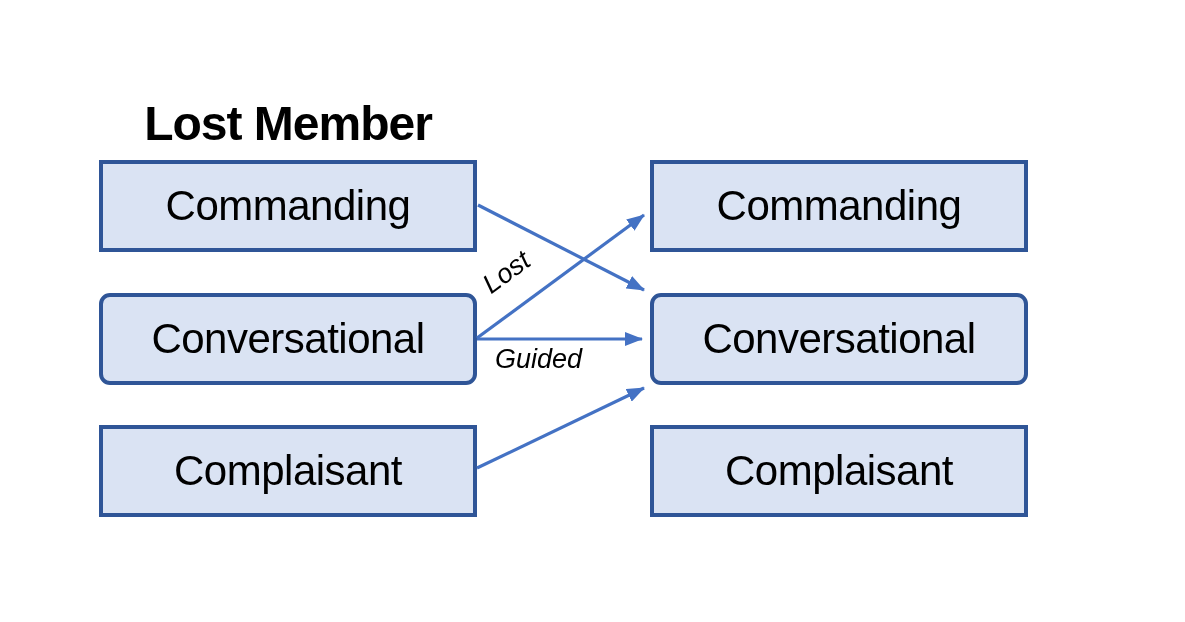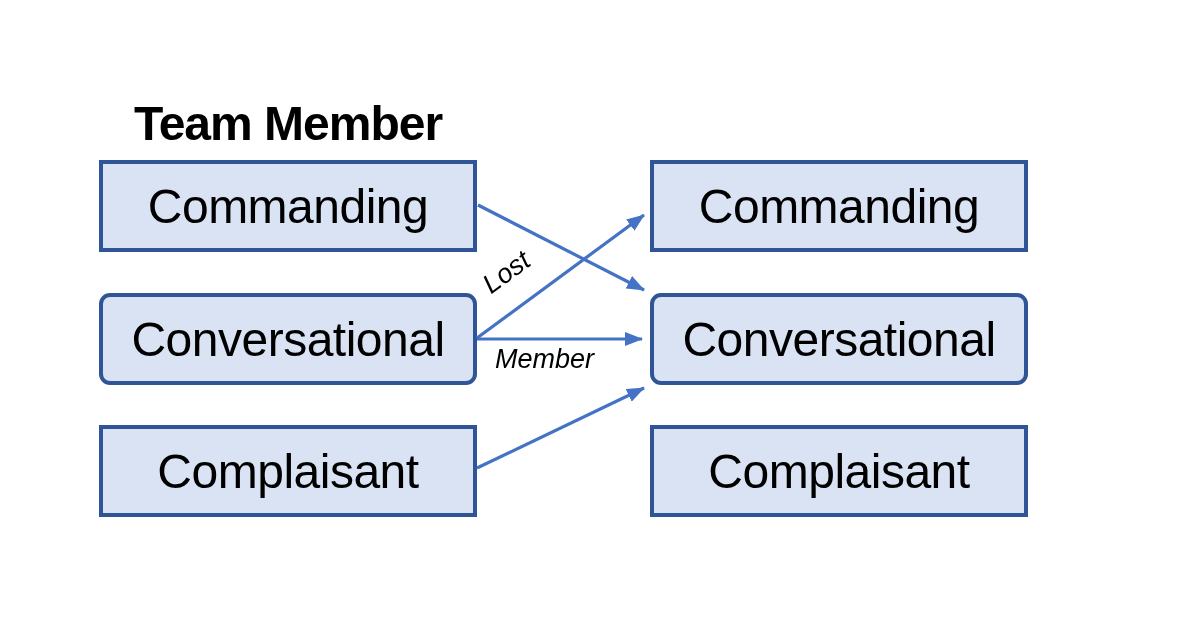--- a/index.html
+++ b/index.html
@@ -28,21 +28,21 @@
   .col-header.right { left: 575px; top: 96px; width: 500px; }
   .flow-box {
     position: absolute;
     width: 370px;
     height: 84px;
     background: #dae3f3;
     border: 4px solid #2f5597;
     display: flex;
     align-items: center;
     justify-content: center;
-    font-size: 48px;
+    font-size: 42px;
     color: #000000;
     letter-spacing: -0.5px;
     white-space: nowrap;
   }
   .col-left  { left: 99px; }
   .col-right { left: 650px; }
   .row-0 { top: 160px; }
   .row-1 { top: 293px; border-radius: 11px; }
   .row-2 { top: 425px; }
   .arrows-layer {
@@ -73,21 +73,21 @@
   .label-guided {
     left: 495px;
     top: 344px;
   }
 </style>
 </head>
 <body>
 
 <div class="canvas">
 
-  <div class="col-header left">Team Member</div>
+  <div class="col-header left">Lost Member</div>
 
 
   <div class="flow-box col-left row-0">Commanding</div>
   <div class="flow-box col-left row-1">Conversational</div>
   <div class="flow-box col-left row-2">Complaisant</div>
 
   <div class="flow-box col-right row-0">Commanding</div>
   <div class="flow-box col-right row-1">Conversational</div>
   <div class="flow-box col-right row-2">Complaisant</div>
 
@@ -97,15 +97,15 @@
         <path d="M0,0 L18,7 L0,14 Z" fill="#4472c4"></path>
       </marker>
     </defs>
     <line class="arrow-line" x1="478" y1="205" x2="644" y2="290" marker-end="url(#arrowhead)"></line>
     <line class="arrow-line" x1="477" y1="338" x2="644" y2="215" marker-end="url(#arrowhead)"></line>
     <line class="arrow-line" x1="477" y1="339" x2="642" y2="339" marker-end="url(#arrowhead)"></line>
     <line class="arrow-line" x1="477" y1="468" x2="644" y2="388" marker-end="url(#arrowhead)"></line>
   </svg>
 
   <div class="arrow-label label-lost">Lost</div>
-  <div class="arrow-label label-guided">Member</div>
+  <div class="arrow-label label-guided">Guided</div>
 
 </div>
 
 </body></html>

